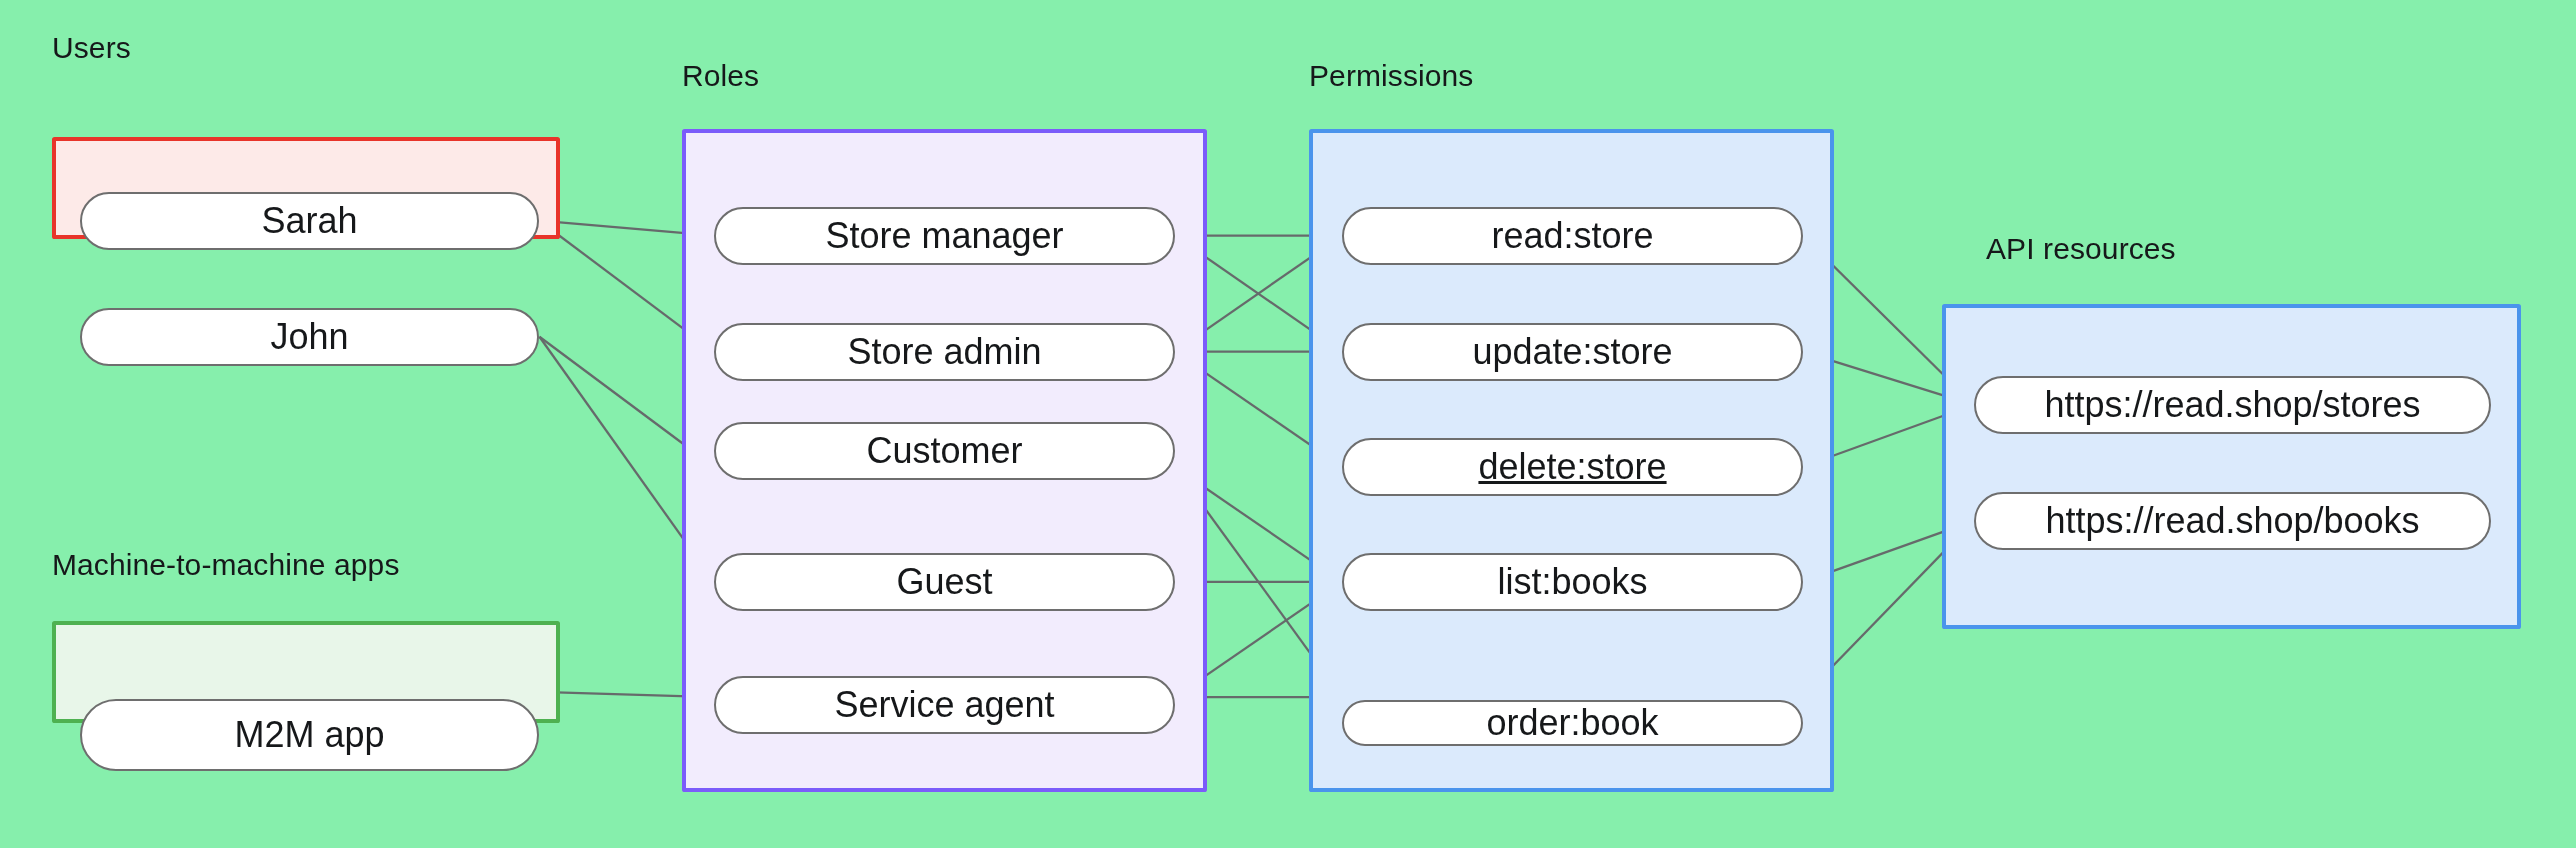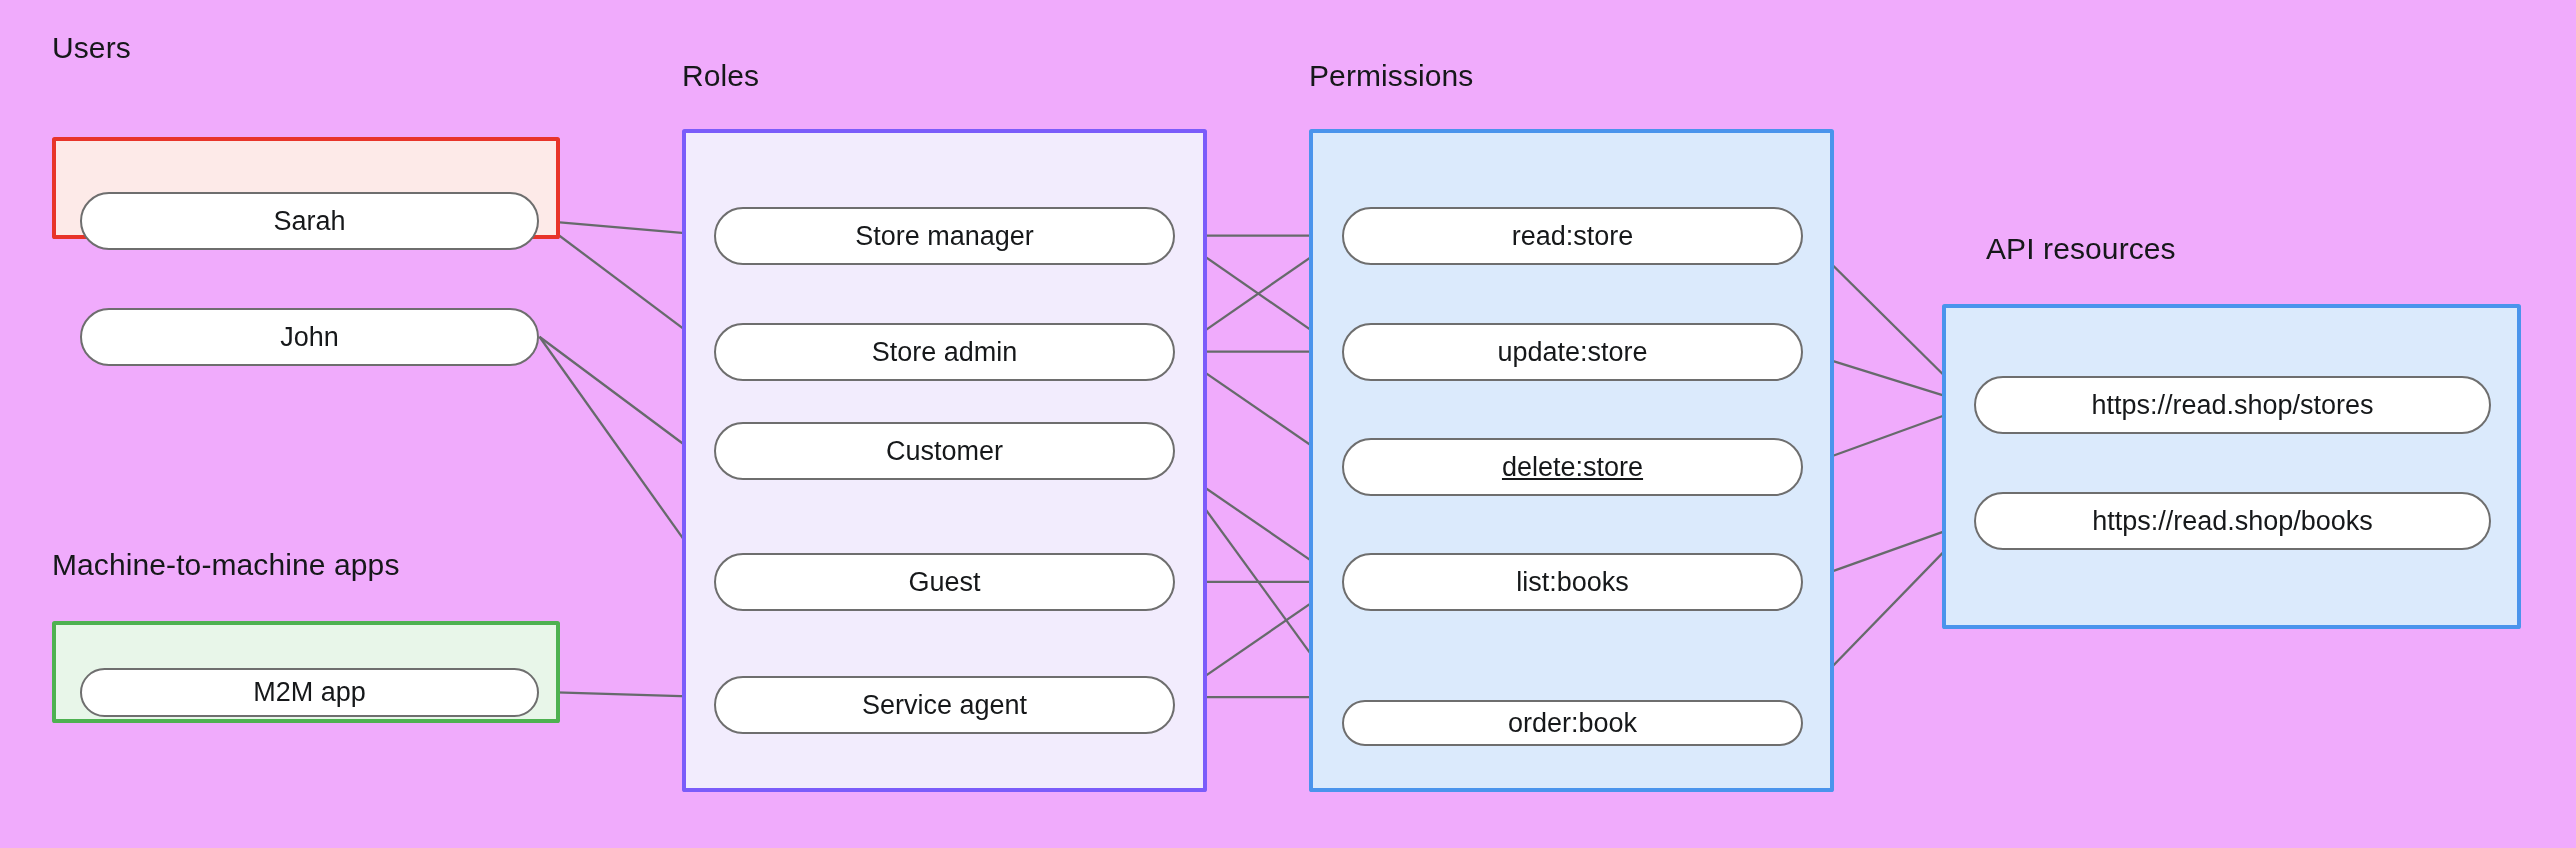--- a/index.html
+++ b/index.html
@@ -4,21 +4,21 @@
 <style>
   html, body {
     margin: 0;
     padding: 0;
     background: #f4f6f5;
   }
   #canvas {
     position: relative;
     width: 2576px;
     height: 848px;
-    background: #f0abfc;
+    background: #86efac;
     font-family: "Liberation Sans", sans-serif;
     overflow: hidden;
   }
   .group-title {
     position: absolute;
     font-size: 30px;
     color: #16181a;
     font-family: "Liberation Sans", sans-serif;
     white-space: nowrap;
     letter-spacing: 0.1px;
@@ -39,21 +39,21 @@
   .node {
     position: absolute;
     box-sizing: border-box;
     background: #ffffff;
     border: 2.2px solid #6e6e6e;
     border-radius: 872px;
     display: flex;
     align-items: center;
     justify-content: center;
     color: #16181a;
-    font-size: 27px;
+    font-size: 36px;
     font-family: "Liberation Sans", sans-serif;
     white-space: nowrap;
   }
   #edges {
     position: absolute;
     left: 0; top: 0;
     width: 2576px;
     height: 848px;
     pointer-events: none;
   }
@@ -112,21 +112,21 @@
       <div class="group-title" style="left: 682px; top: 59px;">Roles</div>
       <div class="group-box group-roles" style="left: 682px; top: 129px; width: 525px; height: 663px;"></div>
       <div class="group-title" style="left: 1309px; top: 59px;">Permissions</div>
       <div class="group-box group-perms" style="left: 1309px; top: 129px; width: 525px; height: 663px;"></div>
       <div class="group-title" style="left: 1942px; top: 232px; margin-left: 44px;">API resources</div>
       <div class="group-box group-api" style="left: 1942px; top: 304px; width: 579px; height: 325px;"></div>
     </div>
   <div id="nodes-layer">
       <div class="node" style="left: 80px; top: 192px; width: 459px; height: 58px;">Sarah</div>
       <div class="node" style="left: 80px; top: 308px; width: 459px; height: 58px;">John</div>
-      <div class="node" style="left: 80px; top: 668px; width: 459px; height: 49px;">M2M app</div>
+      <div class="node" style="left: 80px; top: 699px; width: 459px; height: 72px;">M2M app</div>
       <div class="node" style="left: 714px; top: 207px; width: 461px; height: 58px;">Store manager</div>
       <div class="node" style="left: 714px; top: 323px; width: 461px; height: 58px;">Store admin</div>
       <div class="node" style="left: 714px; top: 422px; width: 461px; height: 58px;">Customer</div>
       <div class="node" style="left: 714px; top: 553px; width: 461px; height: 58px;">Guest</div>
       <div class="node" style="left: 714px; top: 668px; width: 461px; height: 58px; margin-top: 8px;">Service agent</div>
       <div class="node" style="left: 1342px; top: 207px; width: 461px; height: 58px;">read:store</div>
       <div class="node" style="left: 1342px; top: 323px; width: 461px; height: 58px;">update:store</div>
       <div class="node" style="left: 1342px; top: 438px; width: 461px; height: 58px; text-decoration: underline;">delete:store</div>
       <div class="node" style="left: 1342px; top: 553px; width: 461px; height: 58px;">list:books</div>
       <div class="node" style="left: 1342px; top: 700px; width: 461px; height: 46px;">order:book</div>

